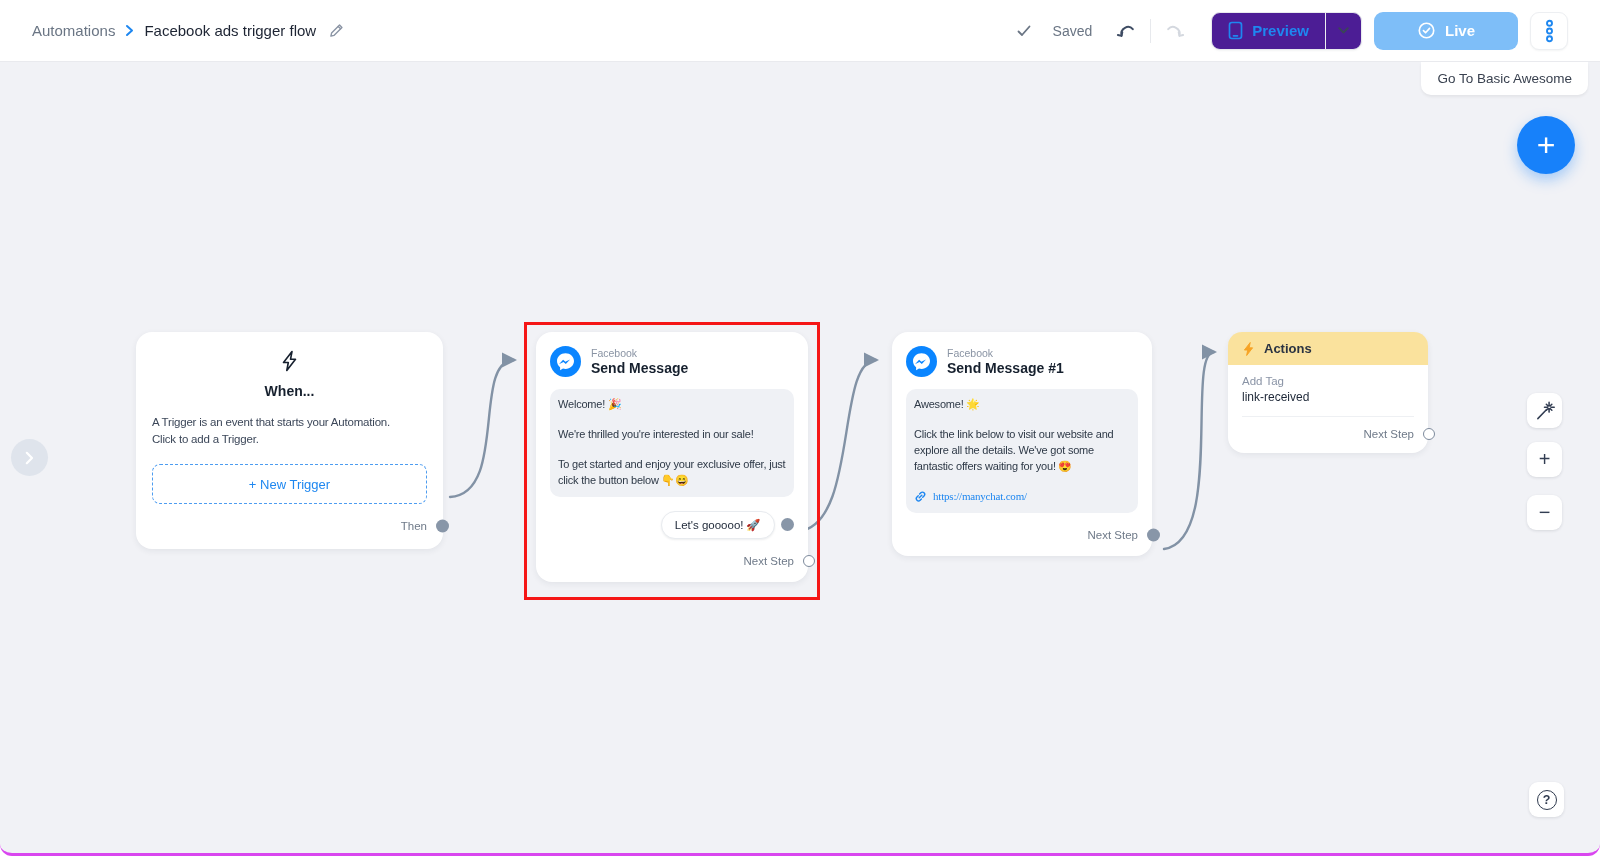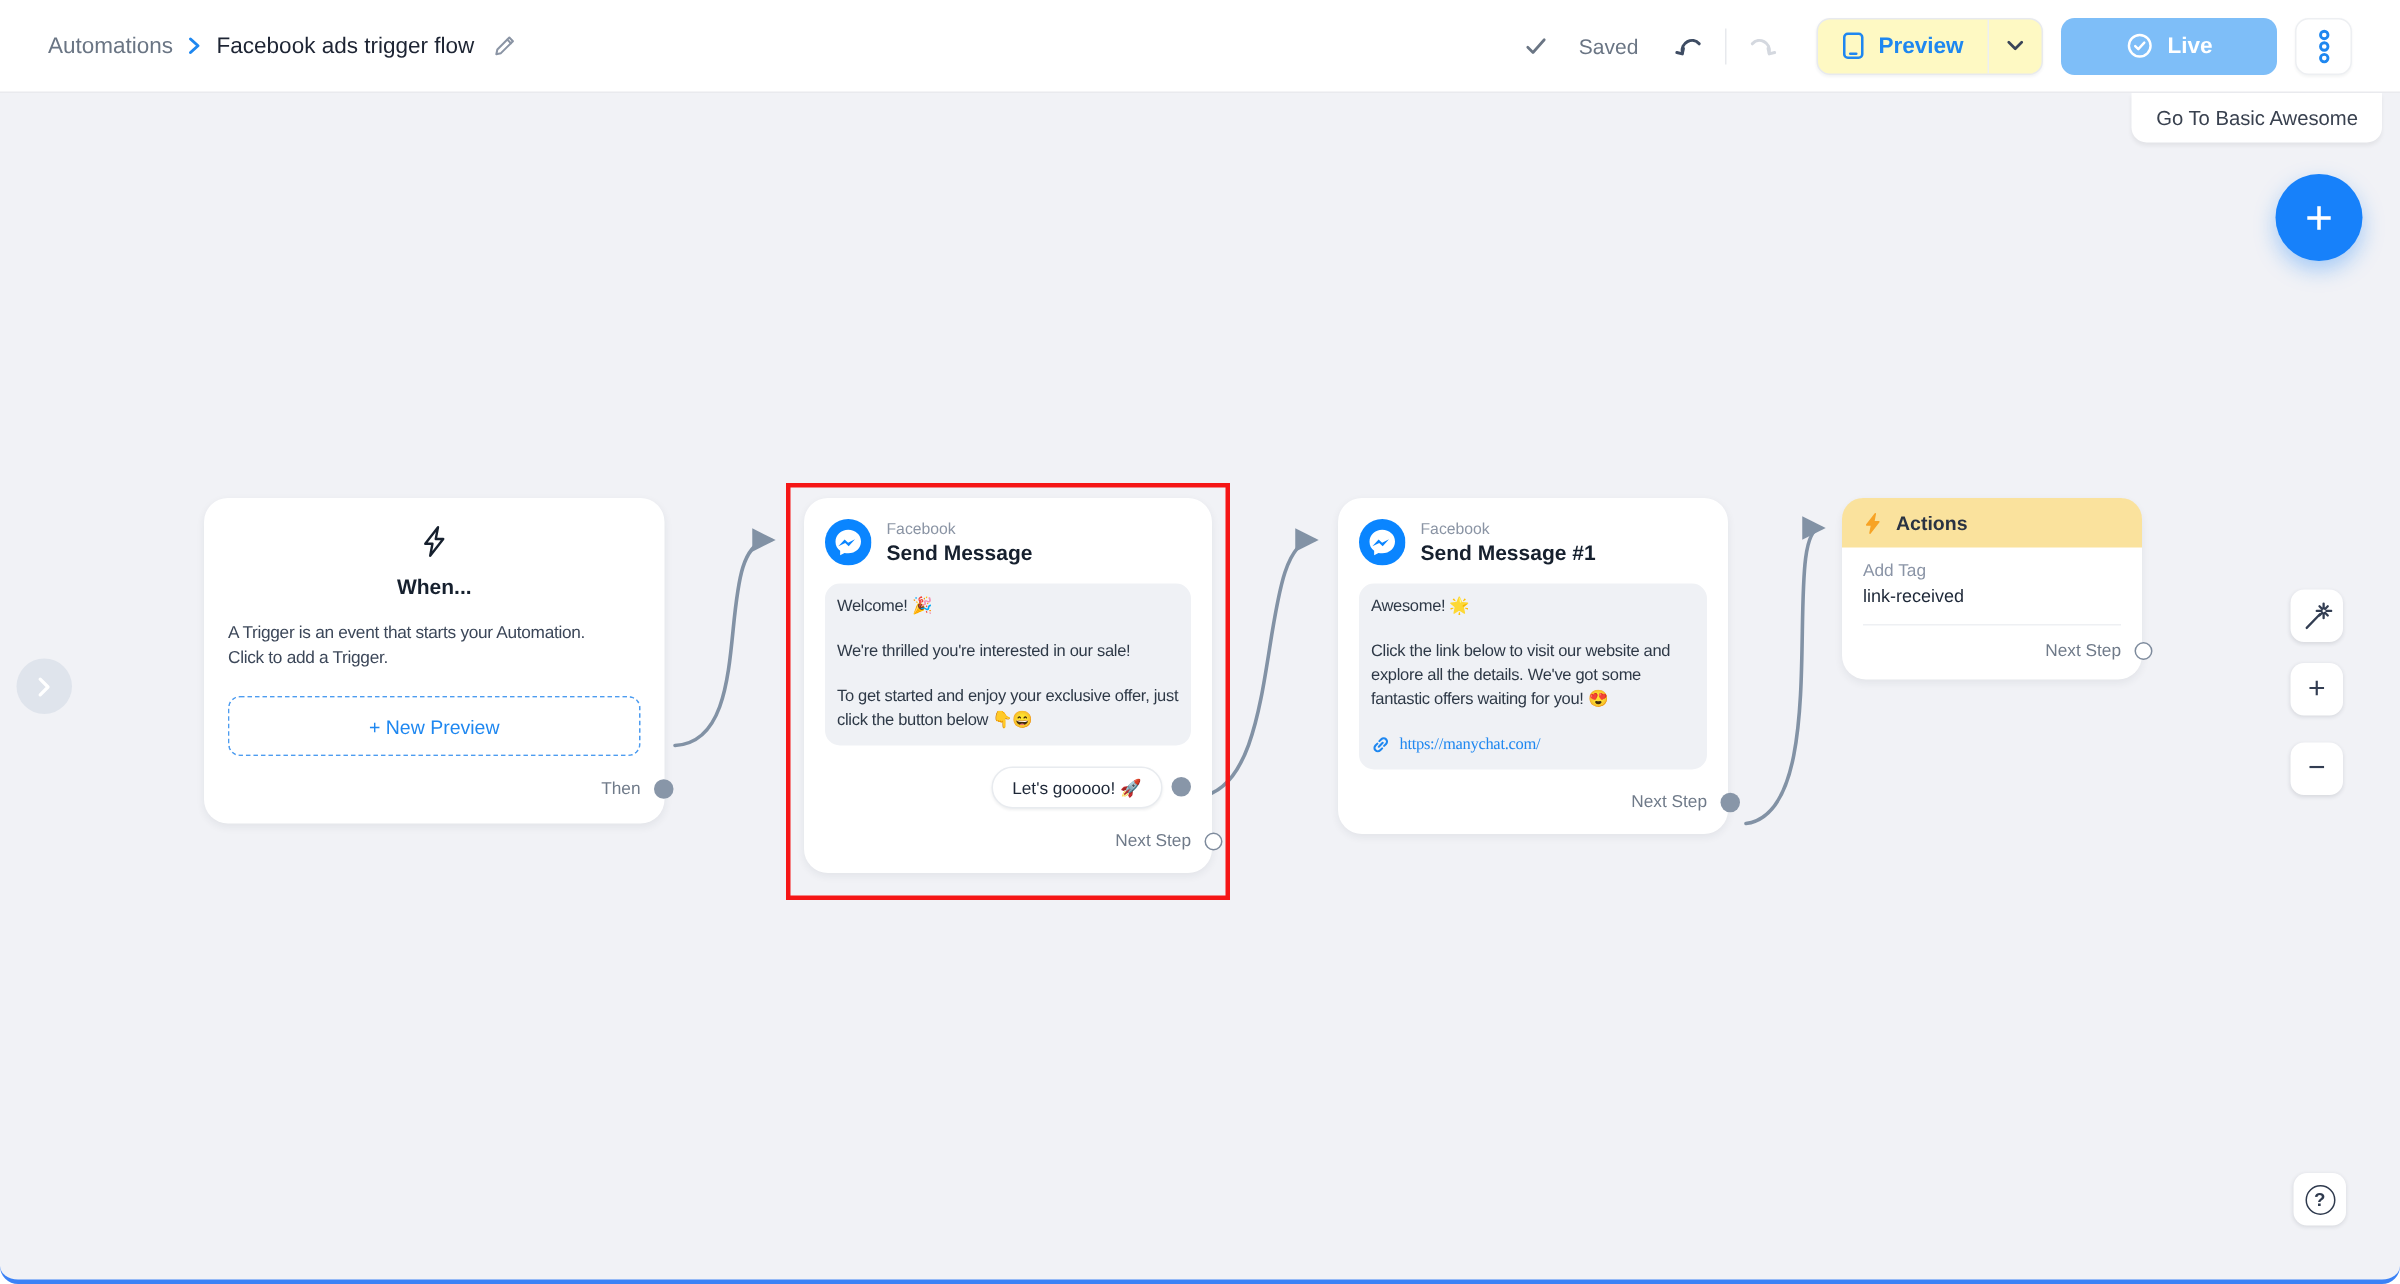--- a/index.html
+++ b/index.html
@@ -1,37 +1,37 @@
 <!DOCTYPE html>
 <html><head>
 <meta charset="utf-8">
 <style>
   * { margin:0; padding:0; box-sizing:border-box; }
   html,body { background:#ffffff; }
   body { font-family:"Liberation Sans", sans-serif; width:1600px; height:856px; }
 
   .screen { position:relative; width:1600px; height:856px; overflow:hidden;
-            border-bottom:3px solid #3b82f6; border-radius:0 0 12px 12px; background:#F1F2F6; }
+            border-bottom:3px solid #d946ef; border-radius:0 0 12px 12px; background:#F1F2F6; }
 
   
   .topbar { position:relative; z-index:5; height:62px; background:#fff; border-bottom:1px solid #E9EAEE;
             display:flex; align-items:center; padding:0 32px; }
   .crumbs { display:flex; align-items:center; gap:10px; font-size:15px; }
   .crumb-root { color:#6A7584; cursor:pointer; }
   .crumb-title { color:#1D2433; font-weight:500; }
   .crumb-sep { display:flex; color:#1E87F0; }
   .pencil { color:#8A94A4; display:flex; margin-left:2px; cursor:pointer; }
 
   .topbar-right { margin-left:auto; display:flex; align-items:center; }
   .saved { display:flex; align-items:center; gap:22px; color:#6A7584; font-size:14px; margin-right:20px; }
   .histbtn { display:flex; align-items:center; justify-content:center; width:30px; height:30px; color:#3E4C63; cursor:pointer; }
   .histbtn.disabled { color:#D4D8DF; }
   .vdiv { width:1px; height:24px; background:#E7E9ED; margin:0 8px; }
 
-  .preview-split { display:flex; align-items:stretch; height:38px; background:#fef9c3; border:1px solid #E8EAEE;
+  .preview-split { display:flex; align-items:stretch; height:38px; background:#4c1d95; border:1px solid #E8EAEE;
                    border-radius:9px; margin-left:22px; overflow:hidden; box-shadow:0 1px 2px rgba(24,32,48,.05); }
   .preview-main { display:flex; align-items:center; gap:9px; padding:0 16px; color:#1E87F0; font-size:15px; font-weight:600; cursor:pointer; }
   .preview-caret { display:flex; align-items:center; padding:0 12px; border-left:1px solid #EDEFF2; color:#3A4558; cursor:pointer; }
 
   .live-btn { display:flex; align-items:center; justify-content:center; gap:9px; height:38px; width:144px;
               margin-left:12px; background:#7EBEF8; border-radius:9px; color:#fff; font-size:15px; font-weight:600; cursor:pointer; }
 
   .kebab-btn { display:flex; align-items:center; justify-content:center; width:38px; height:38px; margin-left:12px;
                background:#fff; border:1px solid #EDEFF2; border-radius:9px; cursor:pointer;
                box-shadow:0 1px 2px rgba(24,32,48,.05); color:#1E87F0; }
@@ -236,21 +236,21 @@
       <div class="t-head">
         <svg width="19" height="22" viewBox="0 0 19 22" fill="none" stroke="#16202E" stroke-width="1.6" stroke-linejoin="round">
             <path d="M12 1.5L3.5 12.5h4.8L6.8 20.5 15.5 9.3h-5L12 1.5z"></path>
           </svg>
         <span>When...</span>
       </div>
       <div class="t-desc">
         <div>A Trigger is an event that starts your Automation.</div>
         <div>Click to add a Trigger.</div>
       </div>
-      <div class="new-trigger">+ New Preview</div>
+      <div class="new-trigger">+ New Trigger</div>
       <div class="step-footer">
         <span>Then</span>
         <span class="dot-filled"></span>
       </div>
     </div>
 
     <div class="card sm-card">
       <div class="fb-head">
         <svg width="31" height="31" viewBox="0 0 31 31">
           <circle cx="15.5" cy="15.5" r="15.5" fill="#0A85FF"></circle>

